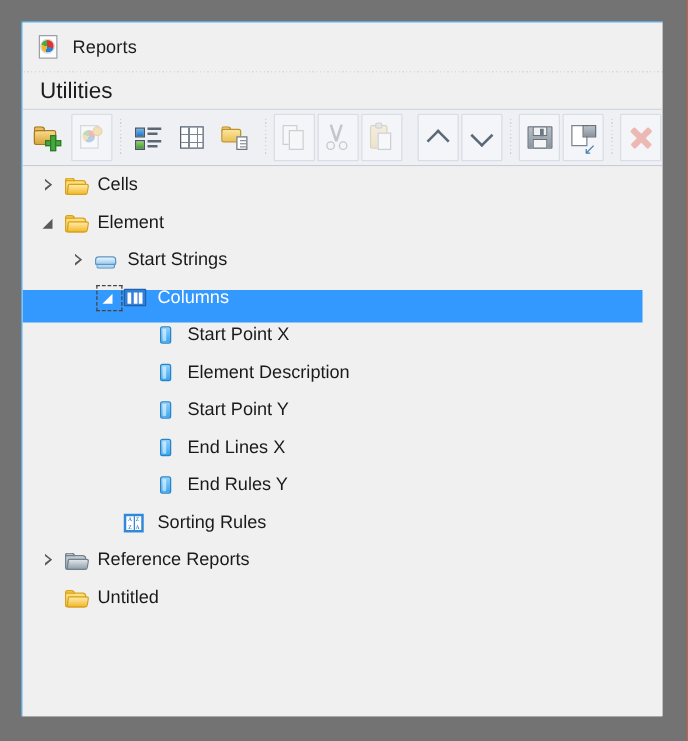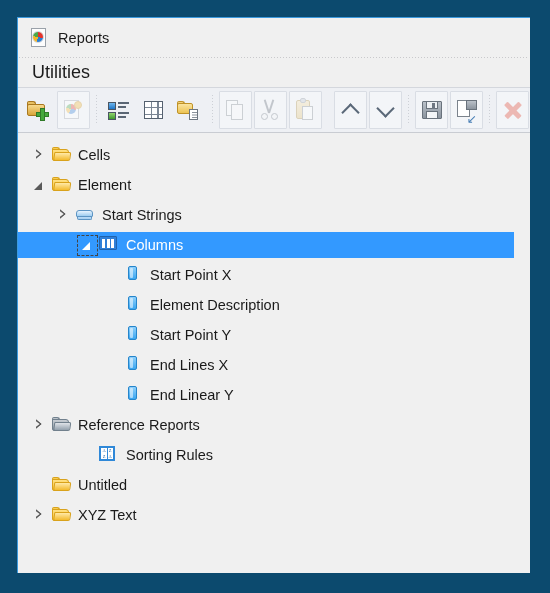--- a/index.html
+++ b/index.html
@@ -8,21 +8,21 @@
     background: #e42306;
     width: 550px;
     height: 593px;
     overflow: hidden;
     font-family: "Liberation Sans", sans-serif;
   }
   #root {
     position: relative;
     width: 550px;
     height: 593px;
-    background: #0c4a6e;
+    background: #737373;
   }
   
   .window {
     position: absolute;
     left: 17px;
     top: 17px;
     width: 513px;
     height: 556px;
     background: #f0f0f0;
     border: 1px solid #3c9ade;
@@ -109,21 +109,20 @@
     position: relative;
     background: #f0f0f0;
     height: 441px;
     padding-top: 7px;
     box-sizing: border-box;
   }
   .row {
     position: relative;
     height: 30px;
     display: flex;
-    align-items: center;
   }
   .row .sel-bg {
     position: absolute;
     left: 0; top: 2px;
     height: 26px;
     width: 496px;
     background: #3399ff;
   }
   .expander {
     width: 17px;
@@ -662,72 +661,58 @@
             <div class="leaficon"></div>
           </div>
           <div class="label">End Lines X</div>
         </div>
         <div class="row">
           <div style="width: 85px; flex: 0 0 auto;"></div>
           <div class="expander"></div>
           <div class="node-icon">
             <div class="leaficon"></div>
           </div>
-          <div class="label">End Linear Y</div>
-        </div>
-        <div class="row">
-          <div style="width: 13px; flex: 0 0 auto;"></div>
-          <div class="expander">
-            <div class="tri-collapsed"></div>
-          </div>
-          <div class="node-icon">
-            <div class="folder grey">
-              <div class="tab"></div>
-              <div class="back"></div>
-              <div class="front"></div>
-            </div>
-          </div>
-          <div class="label">Reference Reports</div>
+          <div class="label">End Rules Y</div>
         </div>
         <div class="row">
           <div style="width: 61px; flex: 0 0 auto;"></div>
           <div class="expander"></div>
           <div class="node-icon">
             <div class="sorticon">
               <span>A</span>
               <span>Z</span>
               <span>Z</span>
               <span>A</span>
               <div class="vline"></div>
             </div>
           </div>
           <div class="label">Sorting Rules</div>
         </div>
         <div class="row">
           <div style="width: 13px; flex: 0 0 auto;"></div>
+          <div class="expander">
+            <div class="tri-collapsed"></div>
+          </div>
+          <div class="node-icon">
+            <div class="folder grey">
+              <div class="tab"></div>
+              <div class="back"></div>
+              <div class="front"></div>
+            </div>
+          </div>
+          <div class="label">Reference Reports</div>
+        </div>
+        <div class="row">
+          <div style="width: 13px; flex: 0 0 auto;"></div>
           <div class="expander"></div>
           <div class="node-icon">
             <div class="folder">
               <div class="tab"></div>
               <div class="back"></div>
               <div class="front"></div>
             </div>
           </div>
           <div class="label">Untitled</div>
         </div>
-        <div class="row">
-          <div style="width: 13px; flex: 0 0 auto;"></div>
-          <div class="expander">
-            <div class="tri-collapsed"></div>
-          </div>
-          <div class="node-icon">
-            <div class="folder">
-              <div class="tab"></div>
-              <div class="back"></div>
-              <div class="front"></div>
-            </div>
-          </div>
-          <div class="label">XYZ Text</div>
-        </div>
       </div>
 
   </div>
 </div>
 
 </body></html>

